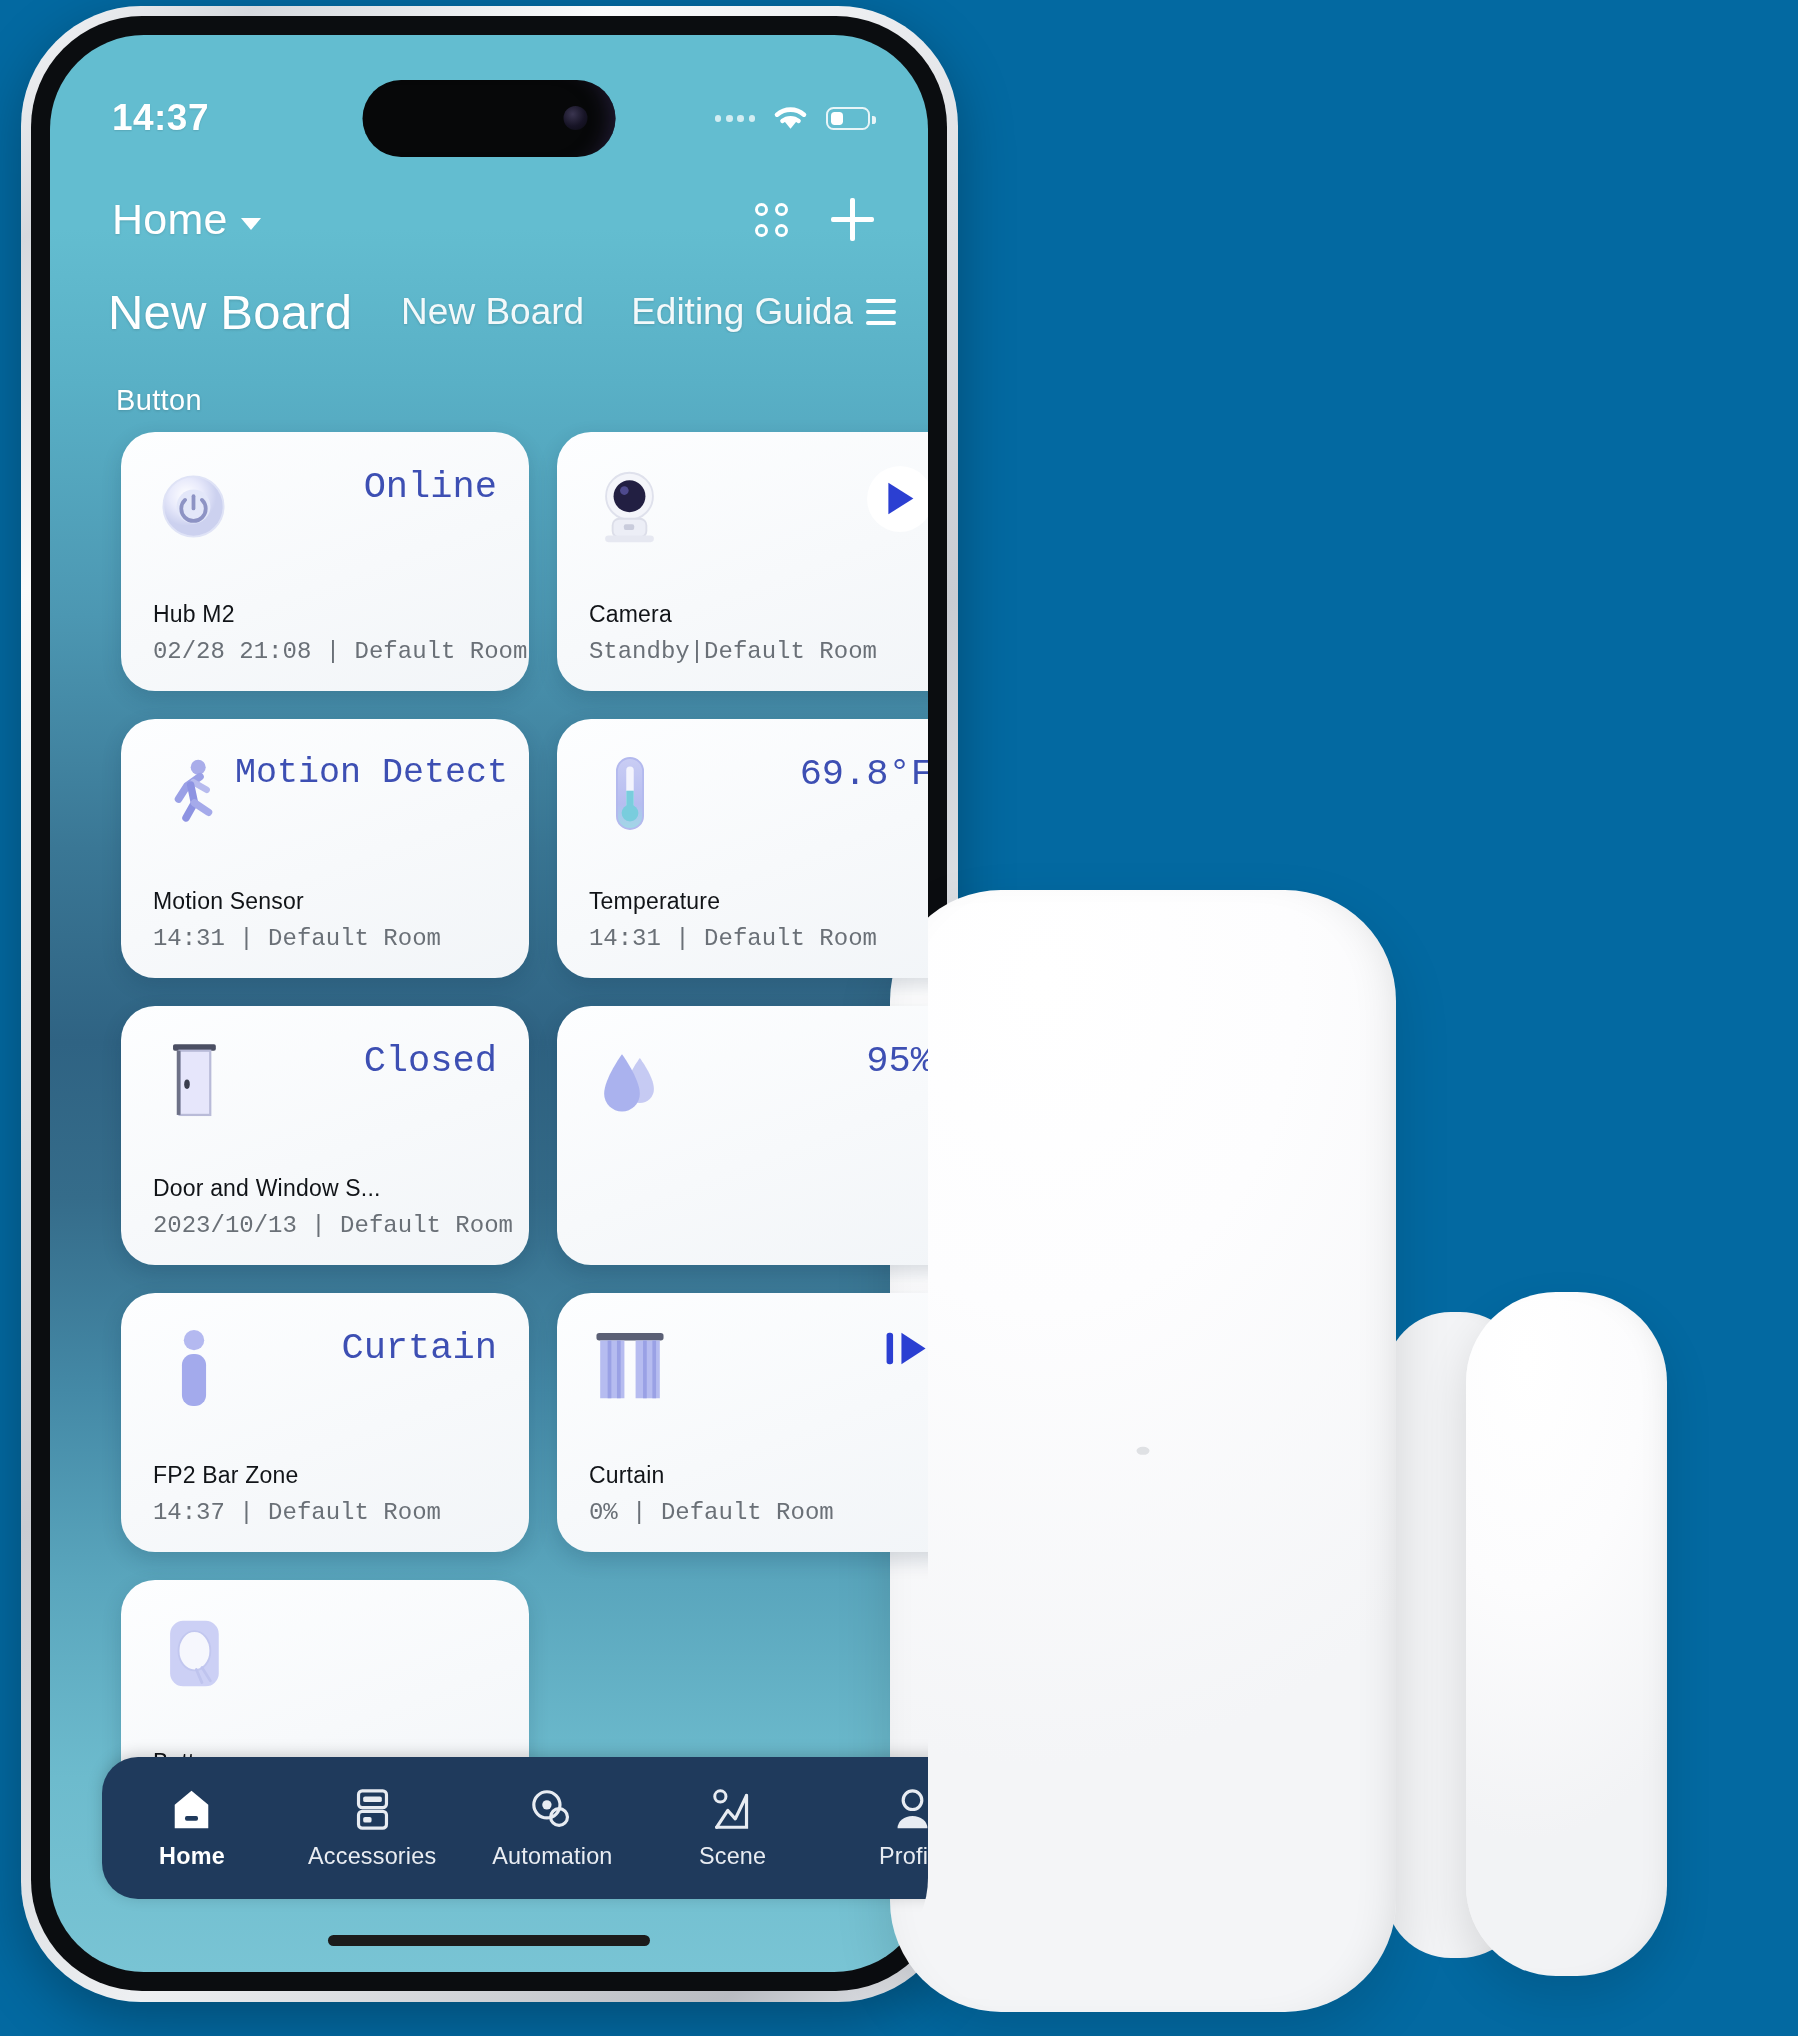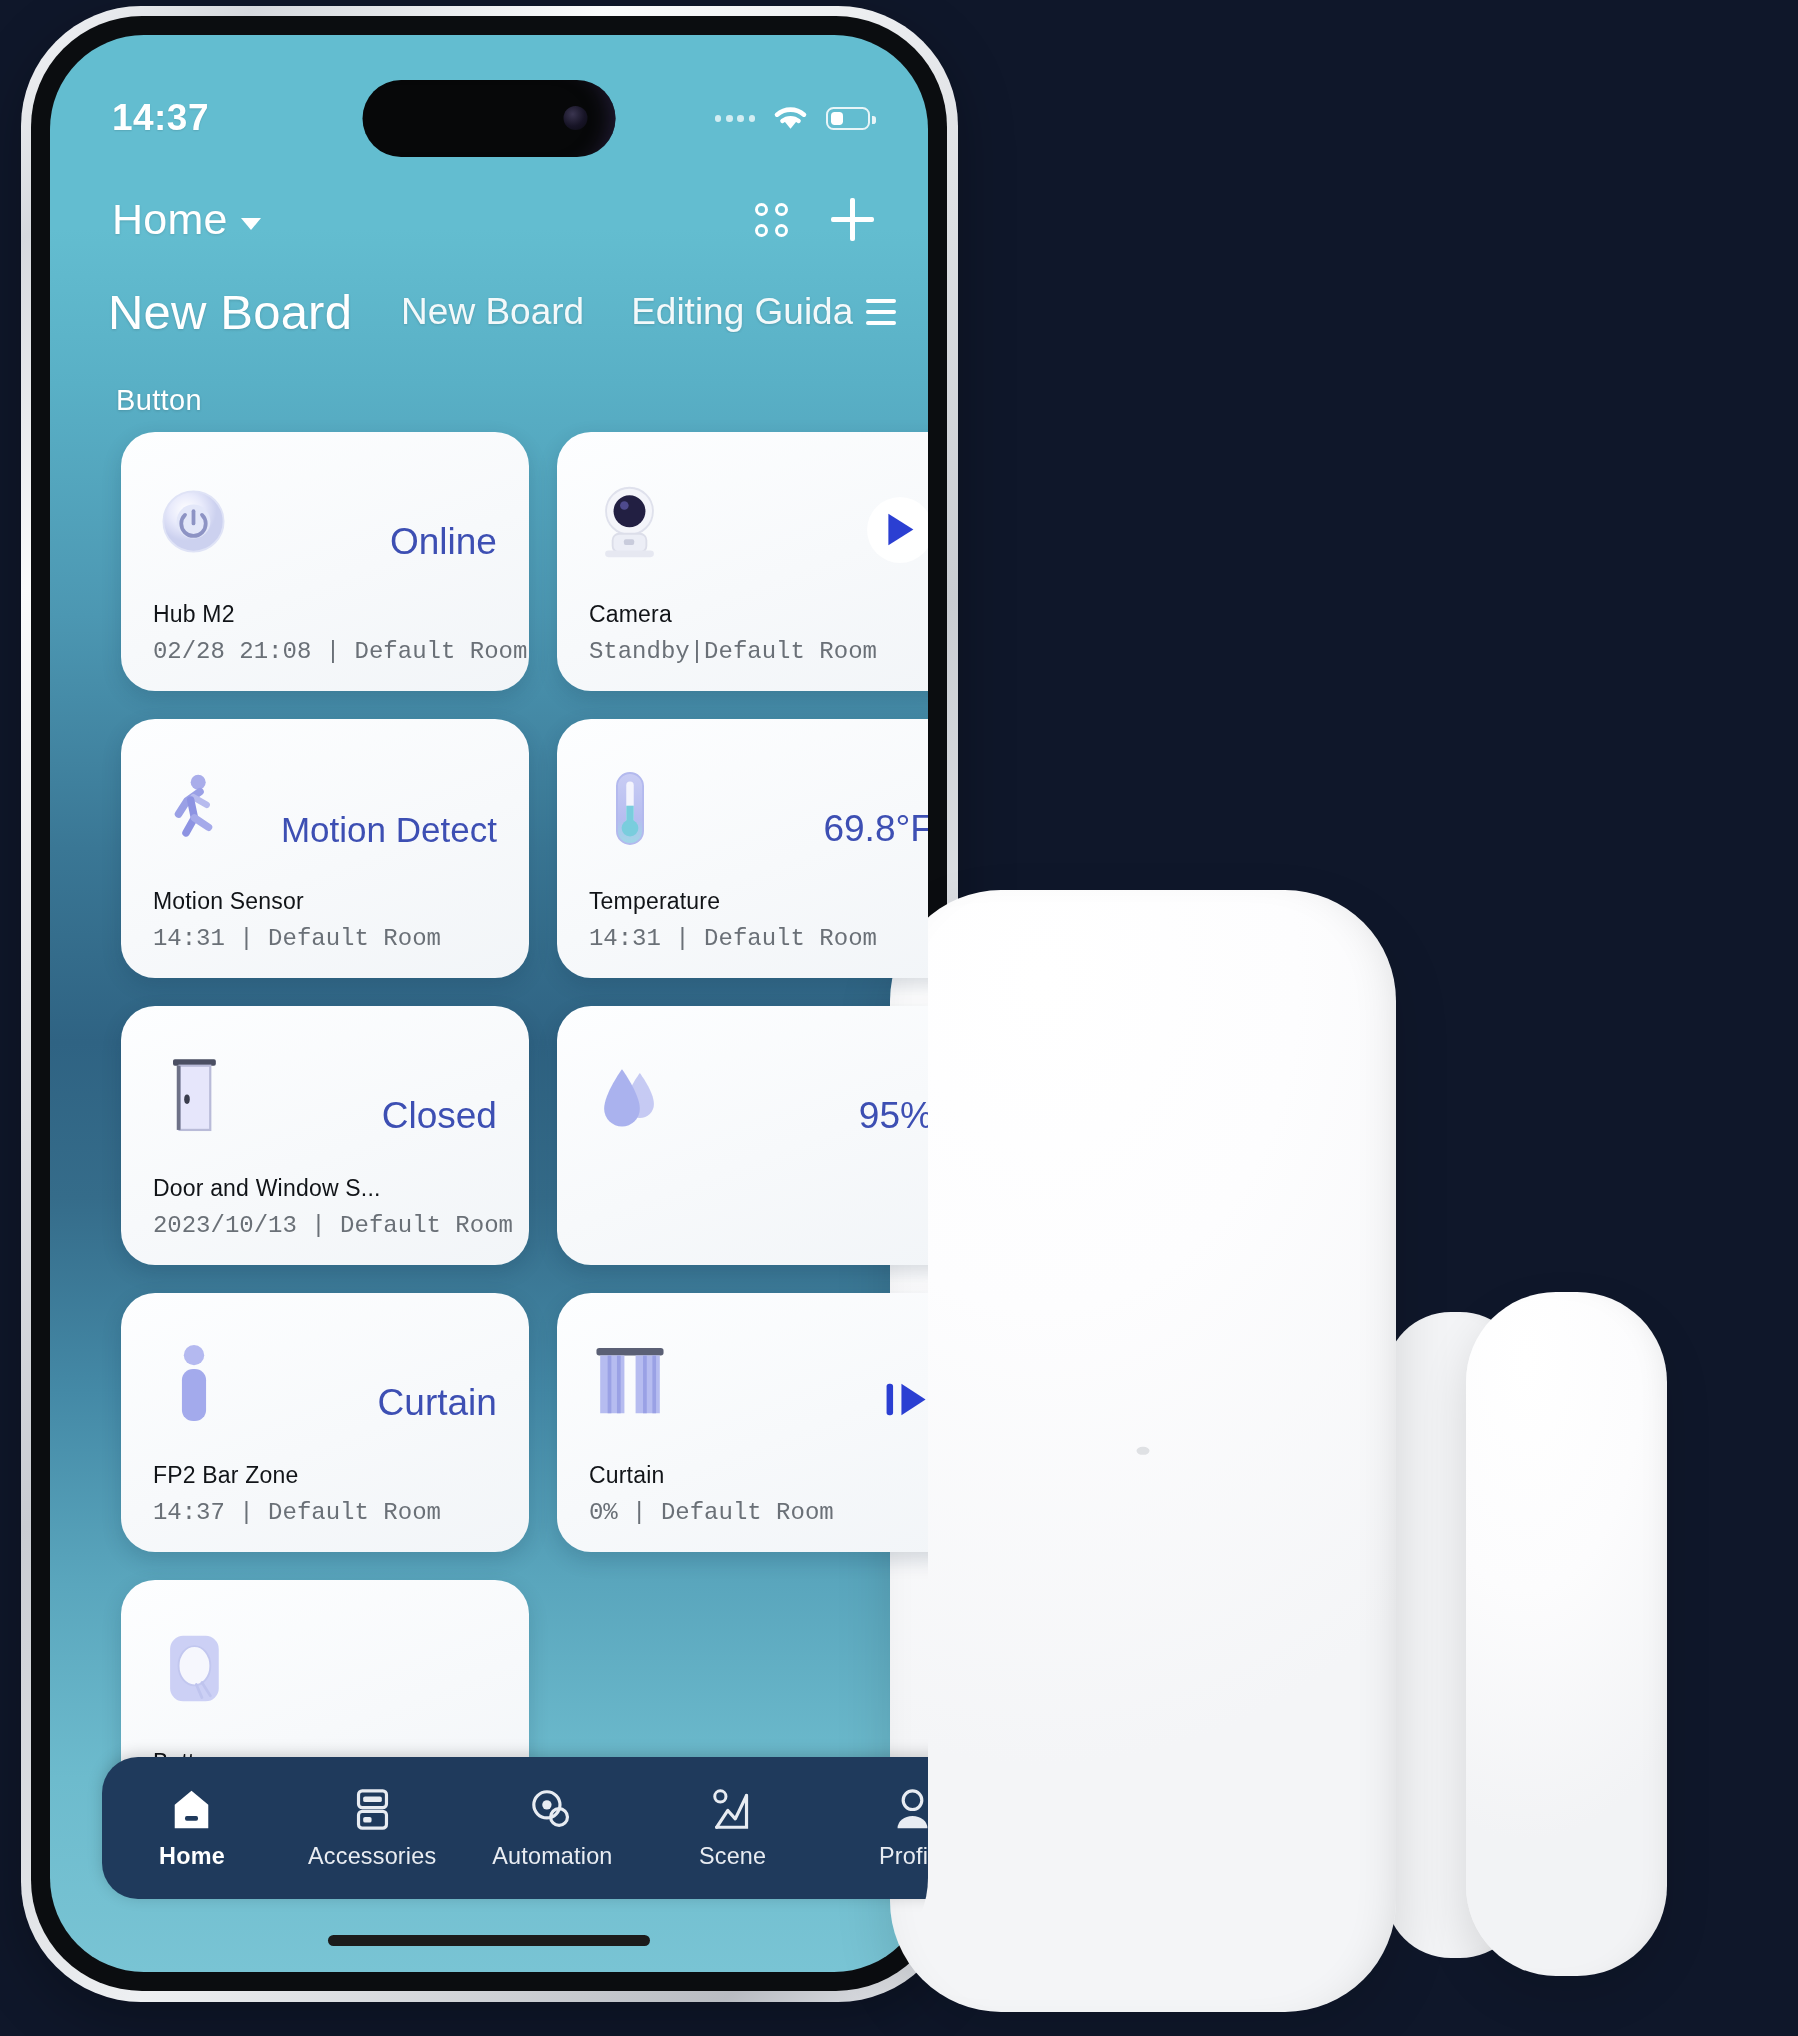--- a/index.html
+++ b/index.html
@@ -3,21 +3,21 @@
 <meta charset="utf-8">
 <style>
   * { box-sizing: border-box; margin: 0; padding: 0; }
   html, body {
     width: 1799px; height: 2037px;
     background: #ffffff;
     font-family: "Liberation Sans", sans-serif;
     overflow: hidden;
   }
 
-  #stage { position: relative; width: 1799px; height: 2037px; background:#0f172a; }
+  #stage { position: relative; width: 1799px; height: 2037px; background:#0369a1; }
 
   
   .phone-outer{
     position:absolute; left:20.6px; top:5.6px;
     width:937px; height:1996px;
     border-radius:120px;
     background: linear-gradient(135deg,#f4f5f7 0%,#d6d9de 8%,#fafbfc 20%,#c9ccd2 52%,#eef0f2 72%,#b9bcc2 92%,#e8eaee 100%);
     box-shadow: 0 17px 56px rgba(0,0,0,.28);
   }
   .phone-mid{
@@ -123,21 +123,21 @@
   }
   .card{
     width:408px; height:259px;
     background:linear-gradient(160deg,#fdfeff 0%, #f7f9fb 55%, #f2f5f8 100%);
     border-radius:34px;
     padding:34px 32px 26px 32px;
     box-shadow:0 7.5px 20.6px rgba(10,40,60,.16);
     display:flex; flex-direction:column; justify-content:space-between;
     position:relative; overflow:hidden;
   }
-  .card-top{ display:flex; align-items:flex-end; justify-content:space-between; height:97px;}
+  .card-top{ display:flex; align-items:flex-start; justify-content:space-between; height:97px;font-family:Liberation Mono, monospace;}
   .card-icon{ width:82px; height:82px; display:flex; align-items:center; justify-content:center; flex:none;}
   .card-state{
     font-size:35px; color:#3d4fb3; font-weight:400; white-space:nowrap; text-align:right;
   }
   .card-state.big{ font-size:37px; }
   .card-bottom{ }
   .card-name{ font-size:23px; color:#111418; font-weight:500; letter-spacing:0.2px; white-space:nowrap; overflow:hidden;}
   .card-meta{ font-size:24px; color:#6a7077; margin-top:10.3px; white-space:nowrap;font-family:Liberation Mono, monospace;}
 
   .playbtn{ width:66px; height:66px; border-radius:50%; background:rgba(255,255,255,.9);

